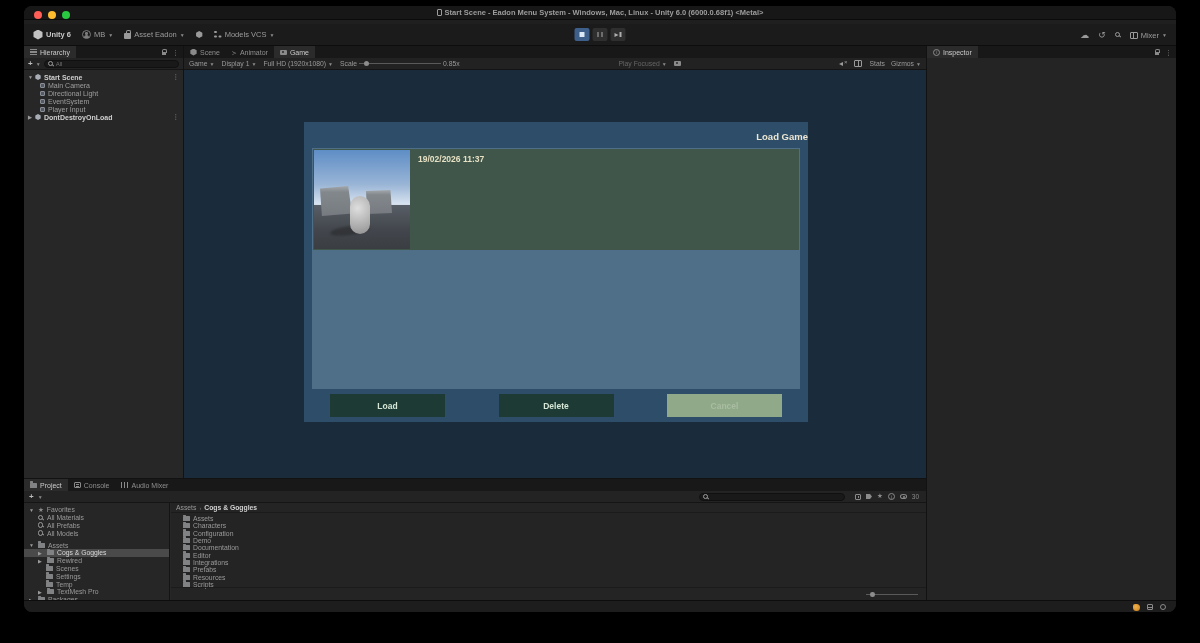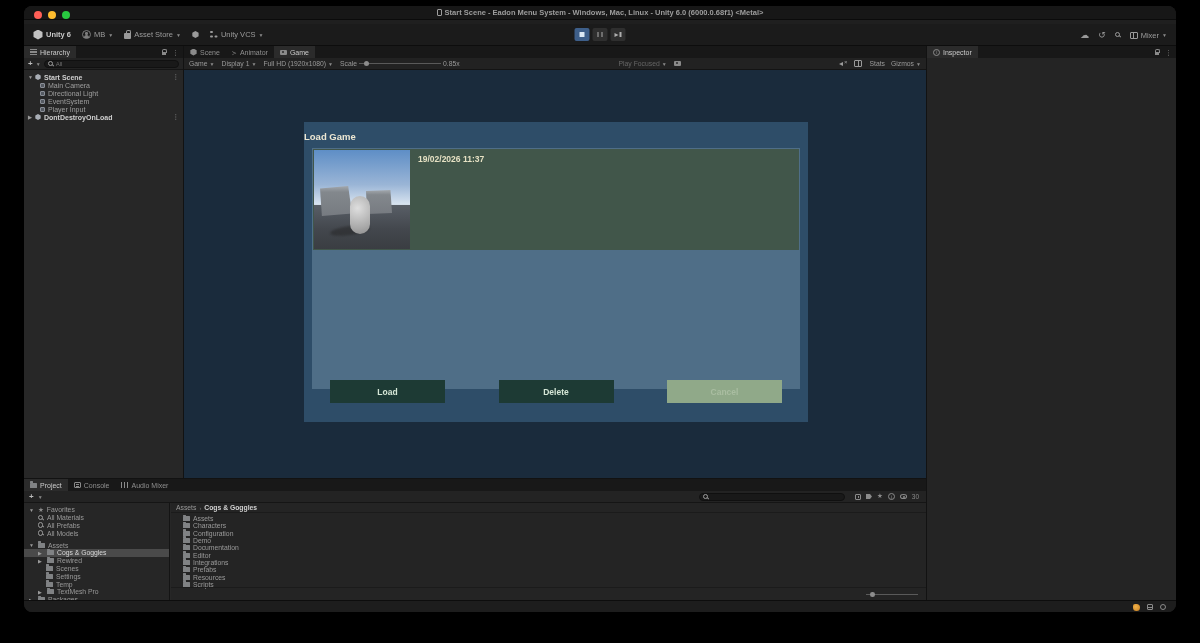--- a/index.html
+++ b/index.html
@@ -93,28 +93,28 @@
   .i-cam { width:7px; height:5px; background:#8a8a8a; border-radius:1px; position:relative; }
   .i-cam::before { content:""; position:absolute; left:2.4px; top:1.1px; width:2.2px; height:2.2px; border-radius:50%; background:#2a2a2a; }
   .i-mute { position:relative; width:9px; height:6px; }
   .i-mute::before { content:""; position:absolute; left:0; top:1px; width:0; height:0;
                     border-right:4px solid #9a9a9a; border-top:2.2px solid transparent; border-bottom:2.2px solid transparent; }
   .i-mute::after { content:"×"; position:absolute; left:4.5px; top:-1.5px; font-size:6px; color:#9a9a9a; }
   .viewport { position:absolute; left:0; top:24px; right:0; bottom:0; background:var(--viewport-bg,#1a2b3c); }
 
   
   .dialog { position:absolute; left:120px; top:52px; width:504px; height:300px; background:var(--dialog-bg,#2e4d68); }
-  .dlg-title { margin-top:9px; text-align:left; font-size:9.5px; font-weight:bold; color:#ece7d3; }
+  .dlg-title { margin-top:9px; text-align:right; font-size:9.5px; font-weight:bold; color:#ece7d3; }
   .savelist { position:absolute; left:8px; top:26px; width:488px; height:241px; background:var(--list-bg,#4f6e87); padding:1px; }
   .save { height:101px; display:flex; margin-bottom:1px; }
   .save.selected { background:var(--entry-selected,#76886e); }
   .save.normal { background:var(--entry-normal,#41564a); }
   .thumbwrap { width:96px; height:99px; margin:1px; flex:none; position:relative; overflow:hidden; }
   .save-label { font-size:8.5px; font-weight:bold; color:#e6e1c4; padding:5px 0 0 7px; }
-  .dlg-buttons { position:absolute; left:0; right:0; top:258px; display:flex; justify-content:space-between; padding:0 26px; }
+  .dlg-buttons { position:absolute; left:0; right:0; top:272px; display:flex; justify-content:space-between; padding:0 26px; }
   .dbtn { width:115px; height:23px; display:flex; align-items:center; justify-content:center; font-weight:bold; font-size:8.5px; cursor:default; }
   .dbtn.dark { background:var(--button-dark,#1d3a34); color:#d5e6d6; }
   .dbtn.cancel { background:var(--button-cancel,#90a989); color:#a9bda1; }
 
   
   .sky1 { position:absolute; inset:0; background:linear-gradient(180deg,#6f97c4 0%,#a9c2dc 30%,#dde7f0 52%,#8e979f 53%,#63676c 70%,#4c4f53 100%); }
   .wall { position:absolute; background:linear-gradient(180deg,#9aa0a6,#6e7277); }
   .wall.left1  { left:0; top:14px; width:34px; height:85px; clip-path:polygon(0 0,100% 22%,100% 82%,0 100%); }
   .wall.right1 { right:0; top:10px; width:36px; height:89px; clip-path:polygon(0 24%,100% 0,100% 100%,0 80%); background:linear-gradient(180deg,#8f959c,#63676d); }
   .capsule { position:absolute; border-radius:12px; background:radial-gradient(circle at 38% 32%,#dedede,#a8a8a8 70%,#8e8e8e); }
@@ -194,29 +194,29 @@
         <span class="u-logo"></span>
         <b>Unity 6</b>
       </div>
       <div class="tb-item">
         <span class="i-avatar"></span>
         <span>MB</span>
         <span class="caret">▼</span>
       </div>
       <div class="tb-item">
         <span class="i-bag"></span>
-        <span>Asset Store</span>
+        <span>Asset Eadon</span>
         <span class="caret">▼</span>
       </div>
       <div class="tb-item">
         <span class="i-cube"></span>
       </div>
       <div class="tb-item">
         <span class="i-branch"></span>
-        <span>Unity VCS</span>
+        <span>Models VCS</span>
         <span class="caret">▼</span>
       </div>
 
       <div class="play-controls">
         <div class="pc-btn active">
           <span class="g-stop"></span>
         </div>
         <div class="pc-btn">
           <span class="g-pause"></span>
         </div>

